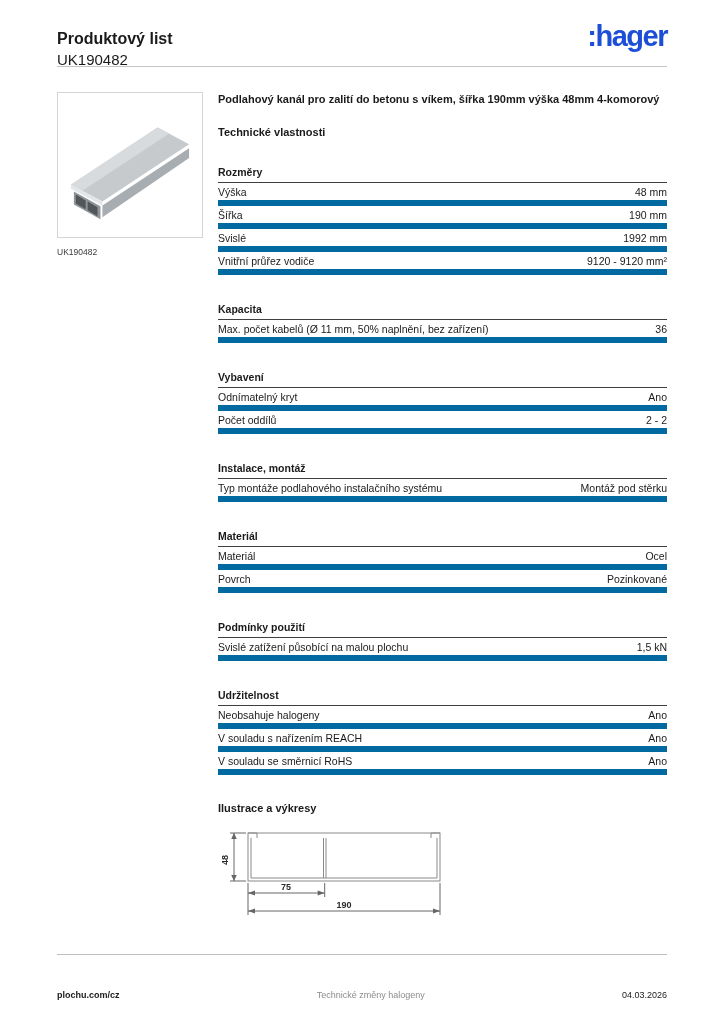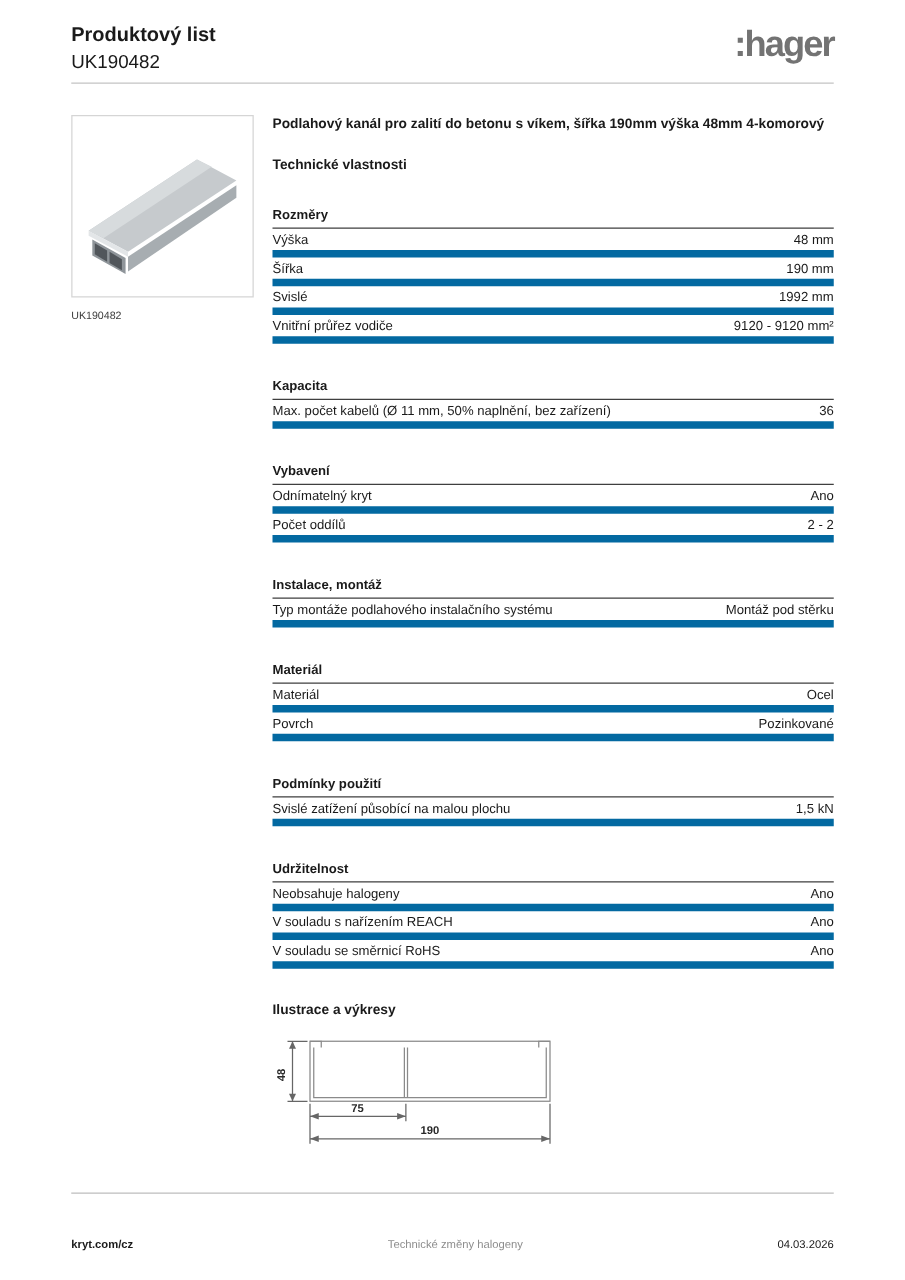--- a/index.html
+++ b/index.html
@@ -4,23 +4,23 @@
 <style>
   * { margin:0; padding:0; box-sizing:border-box; }
   html,body { background:#ffffff; }
   .page {
     width:724px; height:1024px; background:#ffffff; position:relative;
     font-family:"Liberation Sans","DejaVu Sans",sans-serif; color:#1a1a1a;
     margin:0 auto; overflow:hidden;
   }
   
   .header { position:absolute; top:20px; left:57px; right:57px; height:46px; }
-  .doc-title { font-size:16px; font-weight:bold; }
+  .doc-title { font-size:16px; font-weight:bold;margin-top:10px; }
   .doc-subtitle { font-size:15px; margin-top:3px; font-weight:normal; }
-  .logo { position:absolute; top:0px; right:0; font-size:29px; font-weight:bold; color:#737373; letter-spacing:-1.5px; }
+  .logo { position:absolute; top:0px; right:0; font-size:29px; font-weight:bold; color:#1d4ed8; letter-spacing:-1.5px; }
   .header-rule { position:absolute; top:66px; left:57px; right:57px; border-top:1px solid #c4c4c4; }
   
   .content { position:absolute; top:90px; left:57px; right:57px; }
   .left-col { position:absolute; left:0; top:2px; width:146px; }
   .image-box { width:146px; height:146px; border:1px solid #d5d5d5; background:#fff;
     display:flex; align-items:center; justify-content:center; }
   .image-caption { margin-top:9px; font-size:8.5px; color:#3c3c3c; }
   .right-col { margin-left:161px; }
   .description { font-size:11px; font-weight:bold; line-height:1.35; padding-top:2px; }
   .specs-heading { font-size:11px; font-weight:bold; margin-top:19px; }
@@ -196,18 +196,18 @@
           </g>
           <polygon points="30,84 37,81.4 37,86.6" fill="#666"></polygon>
           <polygon points="222,84 215,81.4 215,86.6" fill="#666"></polygon>
           <text x="126" y="80.5" text-anchor="middle" font-size="9" font-weight="bold" fill="#2a2a2a">190</text>
         </svg>
       </div>
     </section>
   </main>
 
   <footer class="footer">
-    <span class="footer-left">kryt.com/cz</span>
+    <span class="footer-left">plochu.com/cz</span>
     <span class="footer-center">Technické změny halogeny</span>
     <span class="footer-right">04.03.2026</span>
   </footer>
 
 </div>
 
 </body></html>

